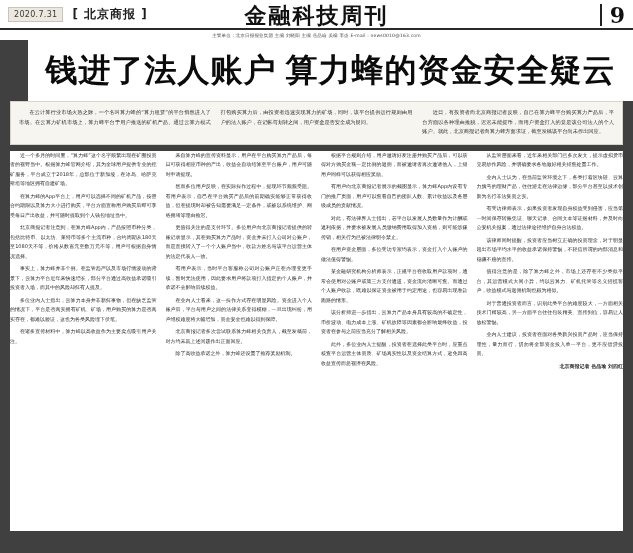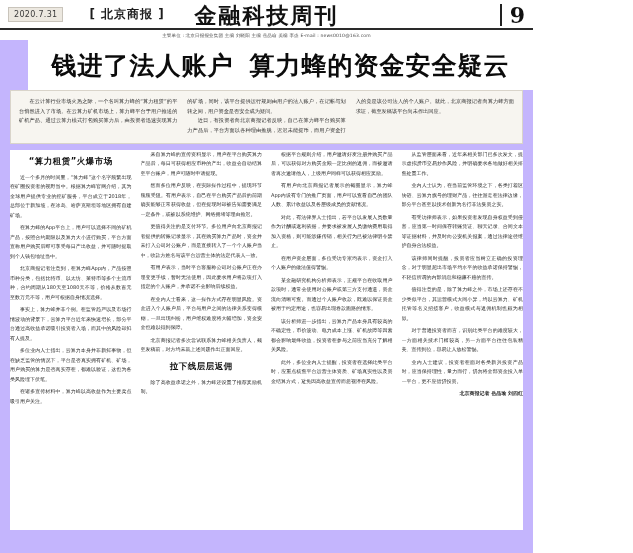--- a/index.html
+++ b/index.html
@@ -9,23 +9,23 @@
   }
   body {
     width: 633px;
     height: 553px;
     overflow: hidden;
     font-family: "DejaVu Sans", "Liberation Sans", sans-serif;
   }
 
   .page {
     position: relative;
-    width: 533px;
+    width: 633px;
     height: 553px;
-    background: #c4b5fd;
+    background: #404040;
     box-sizing: border-box;
   }
 
   
   .masthead {
     position: relative;
     height: 30px;
     background: #ffffff;
     border-bottom: 2px solid #2a2a2a;
     display: flex;
@@ -39,21 +39,21 @@
     border: 1px solid #c9c4bb;
     background: #ece8e0;
     padding: 2px 5px;
     letter-spacing: 0.3px;
     white-space: nowrap;
   }
   .paper-name {
     font-size: 12px;
     color: #1d1d1d;
     font-weight: bold;
-    margin-left: 26px;
+    margin-left: 9px;
     letter-spacing: 1px;
     white-space: nowrap;
   }
   .section-title {
     position: absolute;
     left: 50%;
     transform: translateX(-50%);
     top: 1px;
     font-size: 22px;
     font-weight: bold;
@@ -90,27 +90,27 @@
     font-size: 4.5px;
     color: #4a4a4a;
     padding: 3px 0 2px;
     letter-spacing: 0.2px;
     background: #ffffff;
   }
 
   
   .headline {
     text-align: center;
-    font-size: 25px;
+    font-size: 32px;
     font-weight: bold;
     color: #0b0b0b;
     letter-spacing: 1px;
     padding: 9px 0 8px;
     background: #ffffff;
-    font-family: Liberation Mono, monospace;
+    font-family: Liberation Serif, serif;
     white-space: nowrap;
     margin-left: 28px;
   }
 
   
   .lead {
     margin: 0 10px 6px;
     background: #f7f5f0;
     border: 1px solid #d9d4ca;
     padding: 6px 8px 7px;
@@ -263,37 +263,35 @@
   <div class="headline">钱进了法人账户 算力蜂的资金安全疑云</div>
 
   <div class="lead">
     <p class="indent">在云计算行业市场火热之际，一个名叫算力蜂的“算力租赁”的平台悄然进入了市场。在云算力矿机市场上，算力蜂平台于用户推送的矿机产品、通过云算力模式打包购买算力后，由投资者迅速实现算力的矿场，同时，该平台提供运行规则由用户的法人账户，在记帐与划转之间，用户资金是否安全成为疑问。</p>
     <p class="indent">近日，有投资者向北京商报记者反映，自己在算力蜂平台购买算力产品后，平台方面以各种理由推脱，迟迟未能提币，而用户资金打入的竟是该公司法人的个人账户。就此，北京商报记者向算力蜂方面求证，截至发稿该平台尚未作出回应。</p>
   </div>
 
   <div class="body">
 
     <div class="col">
-      <div class="sub-head">“算力租赁”火爆市场</div>
       <p class="para">近一个多月的时间里，“算力蜂”这个名字频繁出现在矿圈投资者的视野当中。根据算力蜂官网介绍，其为全球用户提供专业的挖矿服务，平台成立于2018年，总部位于新加坡，在冰岛、哈萨克斯坦等地区拥有自建矿场。</p>
       <p class="para">在算力蜂的App平台上，用户可以选择不同的矿机产品，按照合约期限以及算力大小进行购买，平台方面宣称用户购买后即可享受每日产出收益，并可随时提取到个人钱包地址当中。</p>
       <p class="para">北京商报记者注意到，在算力蜂App内，产品按照币种分类，包括比特币、以太坊、莱特币等多个主流币种，合约周期从180天至1080天不等，价格从数百元至数万元不等，用户可根据自身情况选择。</p>
       <p class="para">事实上，算力蜂并非个例。在监管趋严以及市场行情波动的背景下，云算力平台近年来快速增长，部分平台通过高收益承诺吸引投资者入场，而其中的风险却鲜有人提及。</p>
       <p class="para">多位业内人士指出，云算力本身并非新鲜事物，但在缺乏监管的情况下，平台是否真实拥有矿机、矿场，用户购买的算力是否真实存在，都难以验证，这也为各类风险埋下伏笔。</p>
       <p class="para">在诸多宣传材料中，算力蜂以高收益作为主要卖点吸引用户关注。</p>
     </div>
 
     <div class="col">
       <p class="para">来自算力蜂的宣传资料显示，用户在平台购买算力产品后，每日可获得相应币种的产出，收益会自动结算至平台账户，用户可随时申请提现。</p>
       <p class="para">然而多位用户反映，在实际操作过程中，提现环节频频受阻。有用户表示，自己在平台购买产品后的前期确实能够正常获得收益，但在提现时却被告知需要满足一定条件，或被以系统维护、网络拥堵等理由推迟。</p>
       <p class="para">更值得关注的是支付环节。多位用户向北京商报记者提供的转账记录显示，其在购买算力产品时，资金并未打入公司对公账户，而是直接转入了一个个人账户当中，收款方姓名与该平台运营主体的法定代表人一致。</p>
       <p class="para">有用户表示，当时平台客服称公司对公账户正在办理变更手续，暂时无法使用，因此要求用户将款项打入指定的个人账户，并承诺不会影响后续权益。</p>
       <p class="para">在业内人士看来，这一操作方式存在明显风险。资金进入个人账户后，平台与用户之间的法律关系变得模糊，一旦出现纠纷，用户维权难度将大幅增加，资金安全也难以得到保障。</p>
       <p class="para">北京商报记者多次尝试联系算力蜂相关负责人，截至发稿前，对方均未就上述问题作出正面回应。</p>
-      <div class="sub-head">拉下线层层返佣</div>
       <p class="para">除了高收益承诺之外，算力蜂还设置了推荐奖励机制。</p>
     </div>
 
     <div class="col">
       <p class="para">根据平台规则介绍，用户邀请好友注册并购买产品后，可以获得对方购买金额一定比例的返佣，而被邀请者再次邀请他人，上级用户同样可以获得相应奖励。</p>
       <p class="para">有用户向北京商报记者展示的截图显示，算力蜂App内设有专门的推广页面，用户可以查看自己的团队人数、累计收益以及各层级成员的贡献情况。</p>
       <p class="para">对此，有法律界人士指出，若平台以发展人员数量作为计酬或返利依据，并要求被发展人员缴纳费用取得加入资格，则可能涉嫌传销，相关行为已被法律明令禁止。</p>
       <p class="para">在用户资金层面，多位受访专家均表示，资金打入个人账户的做法值得警惕。</p>
       <p class="para">某金融研究机构分析师表示，正规平台在收取用户款项时，通常会使用对公账户或第三方支付通道，资金流向清晰可查。而通过个人账户收款，既难以保证资金被用于约定用途，也容易出现卷款跑路的情形。</p>
       <p class="para">该分析师进一步指出，云算力产品本身具有较高的不确定性，币价波动、电力成本上涨、矿机故障等因素都会影响最终收益，投资者在参与之前应当充分了解相关风险。</p>

